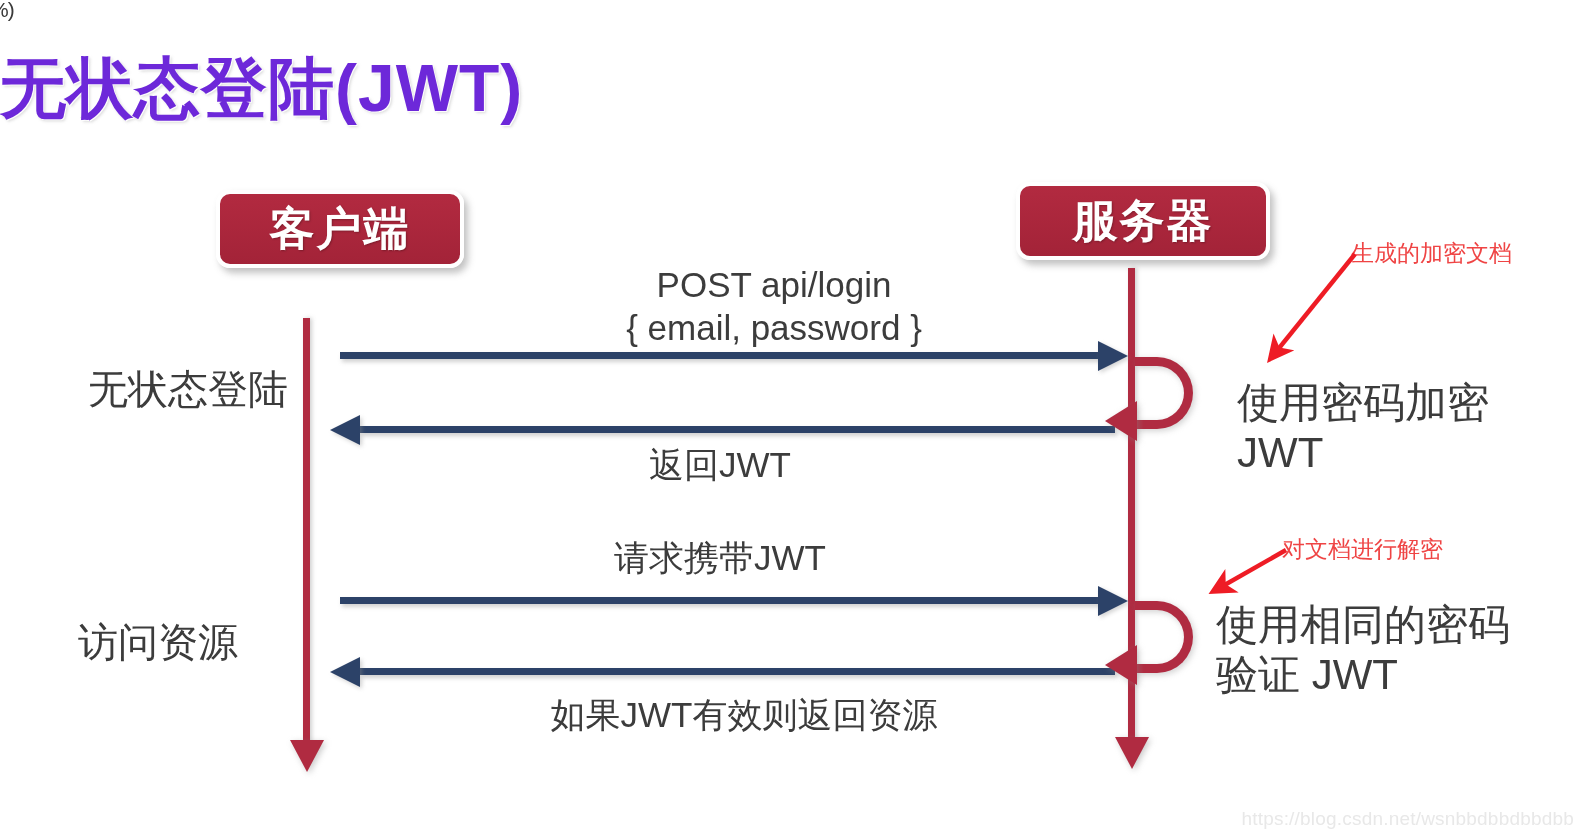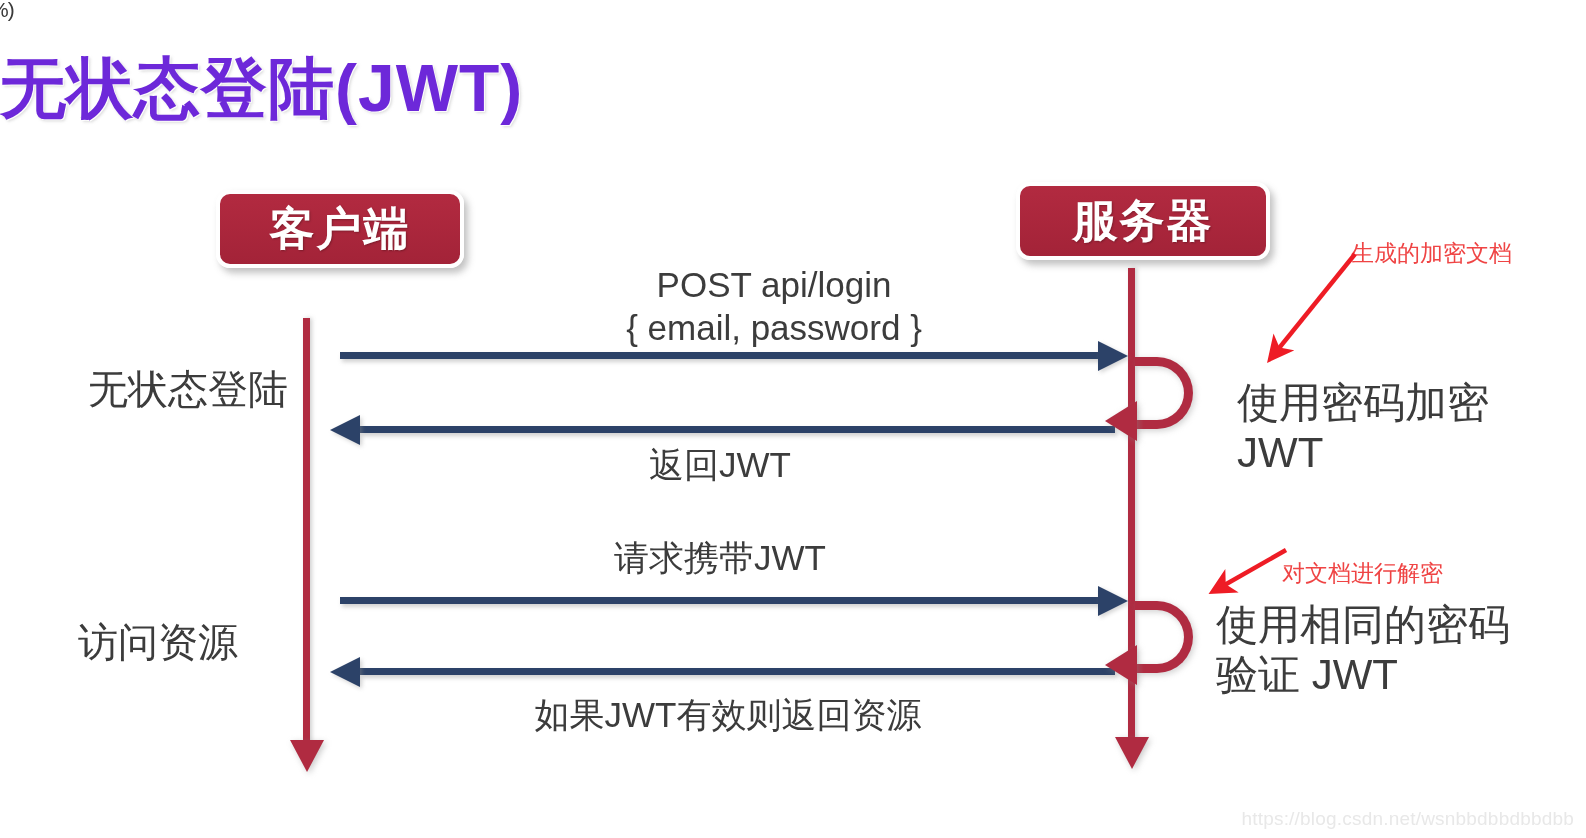--- a/index.html
+++ b/index.html
@@ -126,21 +126,21 @@
     position: absolute;
     color: #3c3c3c;
     font-size: 35px;
     text-align: center;
     line-height: 1.22;
     white-space: pre-line;
   }
   #label-msg1 { left: 544px; top: 264px; width: 460px; }
   #label-msg2 { left: 540px; top: 444px; width: 360px; }
   #label-msg3 { left: 540px; top: 537px; width: 360px; }
-  #label-msg4 { left: 448px; top: 694px; width: 560px; }
+  #label-msg4 { left: 464px; top: 694px; width: 560px; }
 
   
   .row-label {
     position: absolute;
     color: #3c3c3c;
     font-size: 40px;
     white-space: nowrap;
   }
   #row-label-login { left: 88px; top: 362px; }
   #row-label-access { left: 78px; top: 615px; }
@@ -184,21 +184,21 @@
   #note-verify  { left: 1216px; top: 600px; width: 310px; }
 
   
   .callout-text {
     position: absolute;
     color: #ef4444;
     font-size: 23px;
     white-space: nowrap;
   }
   #callout-text-generate { left: 1351px; top: 238px; }
-  #callout-text-decrypt  { left: 1282px; top: 558px; font-family: Liberation Mono, monospace; }
+  #callout-text-decrypt  { left: 1282px; top: 534px; font-family: Liberation Mono, monospace; }
 
   .callout-arrow {
     position: absolute;
     overflow: visible;
   }
   #callout-arrow-generate { left: 1255px; top: 248px; }
   #callout-arrow-decrypt  { left: 1200px; top: 545px; }
 
   
   .watermark {

